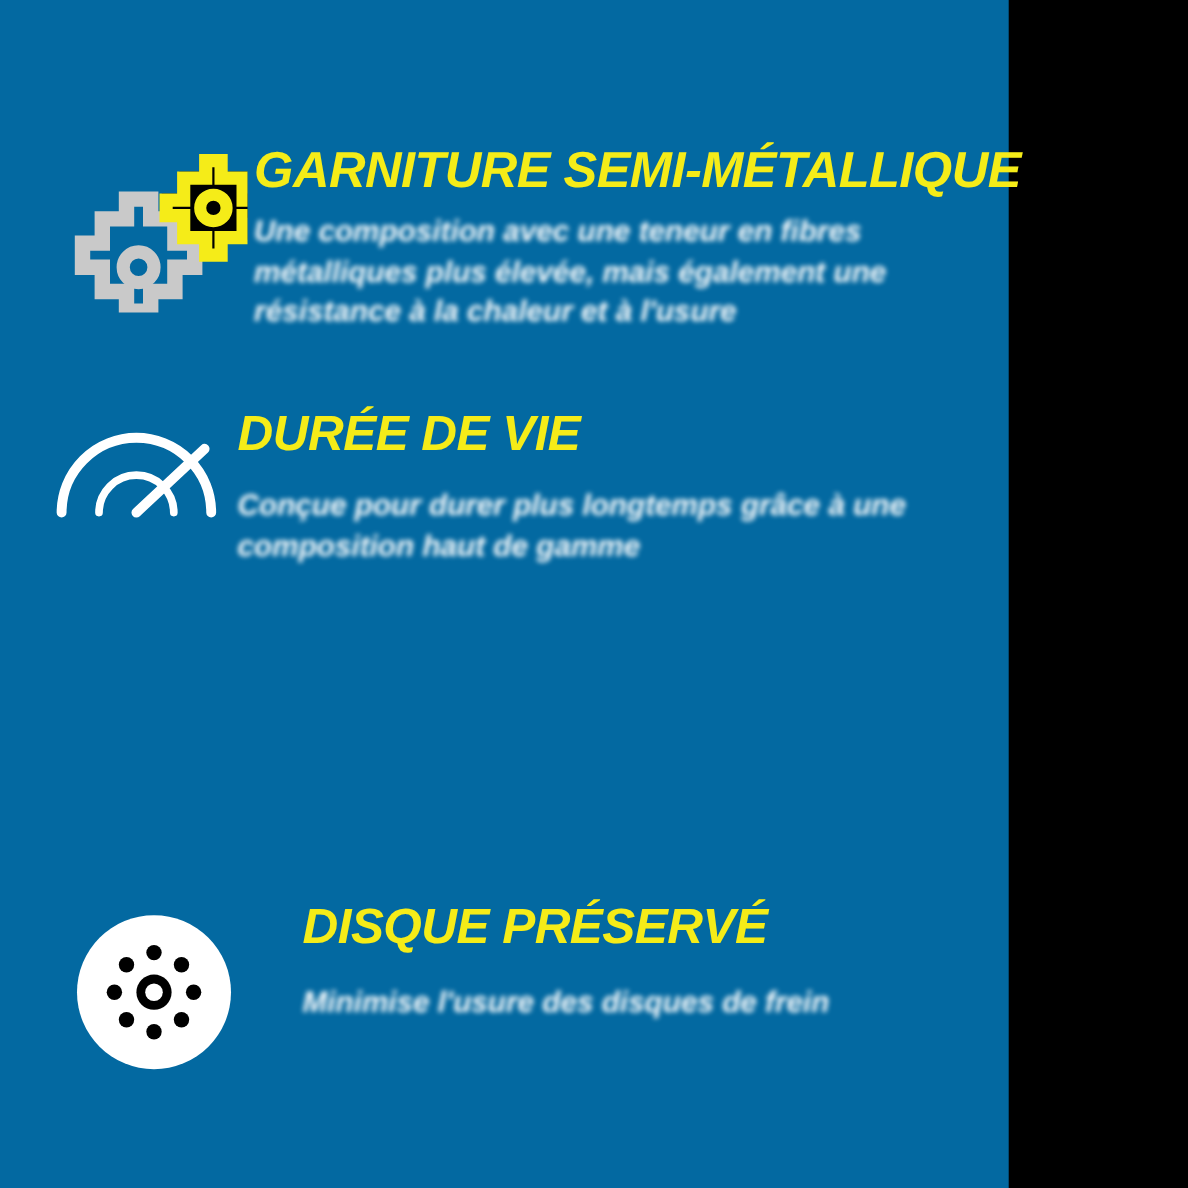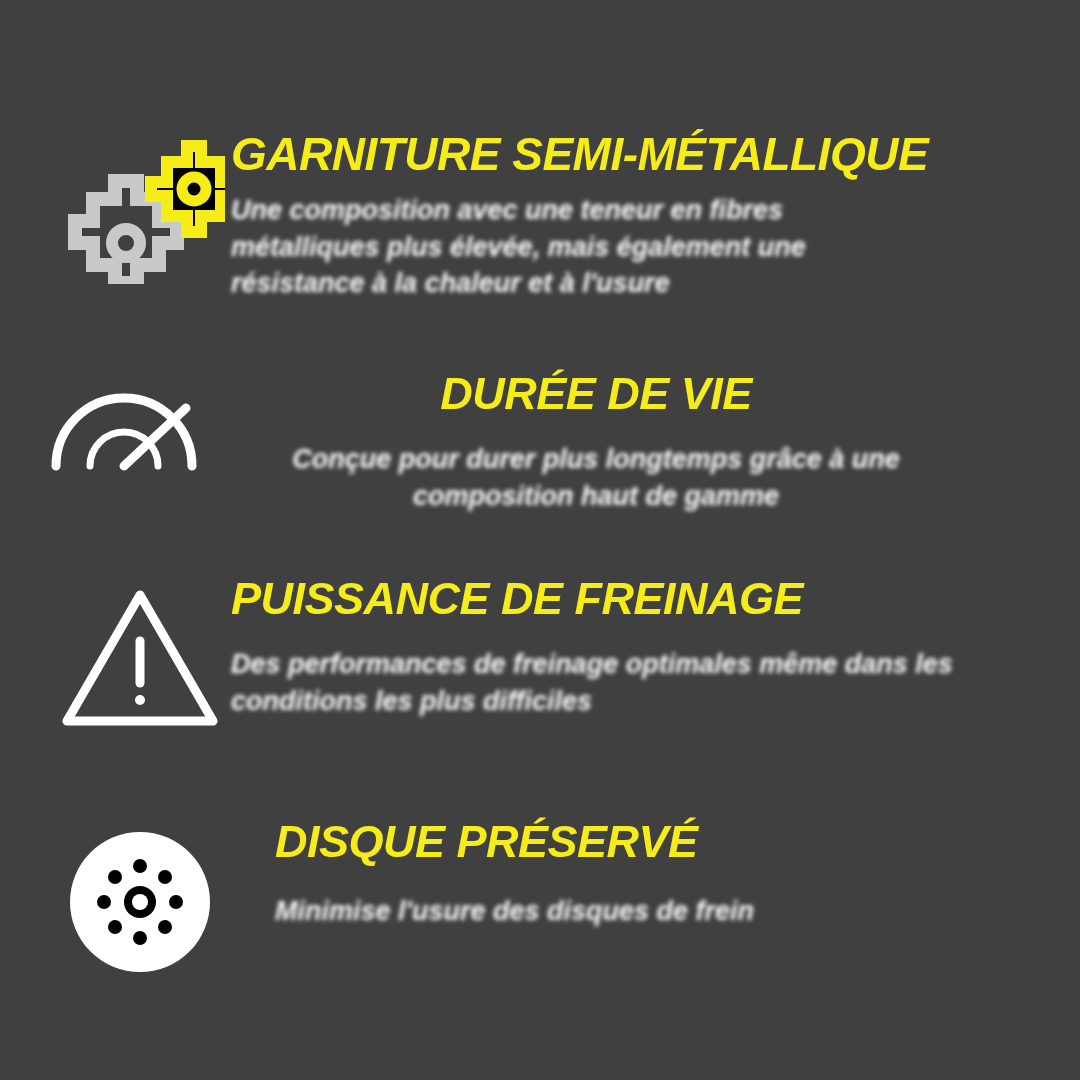--- a/index.html
+++ b/index.html
@@ -9,23 +9,23 @@
   }
   body {
     width: 1080px;
     height: 1080px;
     overflow: hidden;
     font-family: "Liberation Sans", sans-serif;
     color: #ffffff;
   }
   .page {
     position: relative;
-    width: 1080px;
+    width: 917px;
     height: 1080px;
-    background: #404040;
+    background: #0369a1;
     box-sizing: border-box;
   }
   .feature {
     position: absolute;
     display: flex;
     align-items: flex-start;
   }
   .icon-wrap {
     width: 170px;
     min-width: 170px;
@@ -55,21 +55,21 @@
     line-height: 1.35;
     margin: 0;
     color: #ffffff;
     
     filter: blur(2.2px);
     max-width: 720px;
   }
 
   
   #feature-0 { top: 130px;  left: 55px; }
-  #feature-1 { top: 370px;  left: 40px; text-align: center; }
+  #feature-1 { top: 370px;  left: 40px; }
   #feature-2 { top: 575px;  left: 55px; }
   #feature-3 { top: 818px;  left: 55px; gap: 44px; }
 
   #feature-0 .feature-title { font-size: 46px; }
   #feature-1 .feature-title { font-size: 45px; }
   #feature-2 .feature-title { font-size: 45px; }
   #feature-3 .feature-title { font-size: 45px; }
 
   #feature-0 .feature-desc { max-width: 700px; }
   #feature-1 .feature-desc { max-width: 760px; padding-top: 10px;}
@@ -112,33 +112,20 @@
         <path d="M50 92 A34 34 0 0 1 118 92" fill="none" stroke="#ffffff" stroke-width="7" stroke-linecap="round"></path>
         <path d="M84 92 L146 34" fill="none" stroke="#ffffff" stroke-width="9" stroke-linecap="round"></path>
       </svg>
     </div>
     <div class="text-wrap">
       <h2 class="feature-title" style="color:#f5ec18">DURÉE DE VIE</h2>
       <p class="feature-desc">Conçue pour durer plus longtemps grâce à une composition haut de gamme</p>
     </div>
   </div>
 
-  <div class="feature" id="feature-2">
-    <div class="icon-wrap">
-      <svg width="170" height="160" viewBox="0 0 170 160" aria-hidden="true">
-        <path d="M85 16 L158 142 L12 142 Z" fill="none" stroke="#ffffff" stroke-width="9" stroke-linejoin="round"></path>
-        <line x1="85" y1="62" x2="85" y2="104" stroke="#ffffff" stroke-width="9" stroke-linecap="round"></line>
-        <circle cx="85" cy="121" r="5" fill="#ffffff"></circle>
-      </svg>
-    </div>
-    <div class="text-wrap">
-      <h2 class="feature-title" style="color:#f5ec18">PUISSANCE DE FREINAGE</h2>
-      <p class="feature-desc">Des performances de freinage optimales même dans les conditions les plus difficiles</p>
-    </div>
-  </div>
 
   <div class="feature" id="feature-3">
     <div class="icon-wrap">
       <svg width="170" height="160" viewBox="0 0 170 160" aria-hidden="true">
         <circle cx="85" cy="80" r="70" fill="#ffffff"></circle>
         <g fill="#000000">
           <circle cx="85" cy="80" r="16"></circle>
           <circle cx="85" cy="44" r="7"></circle>
           <circle cx="85" cy="116" r="7"></circle>
           <circle cx="49" cy="80" r="7"></circle>

